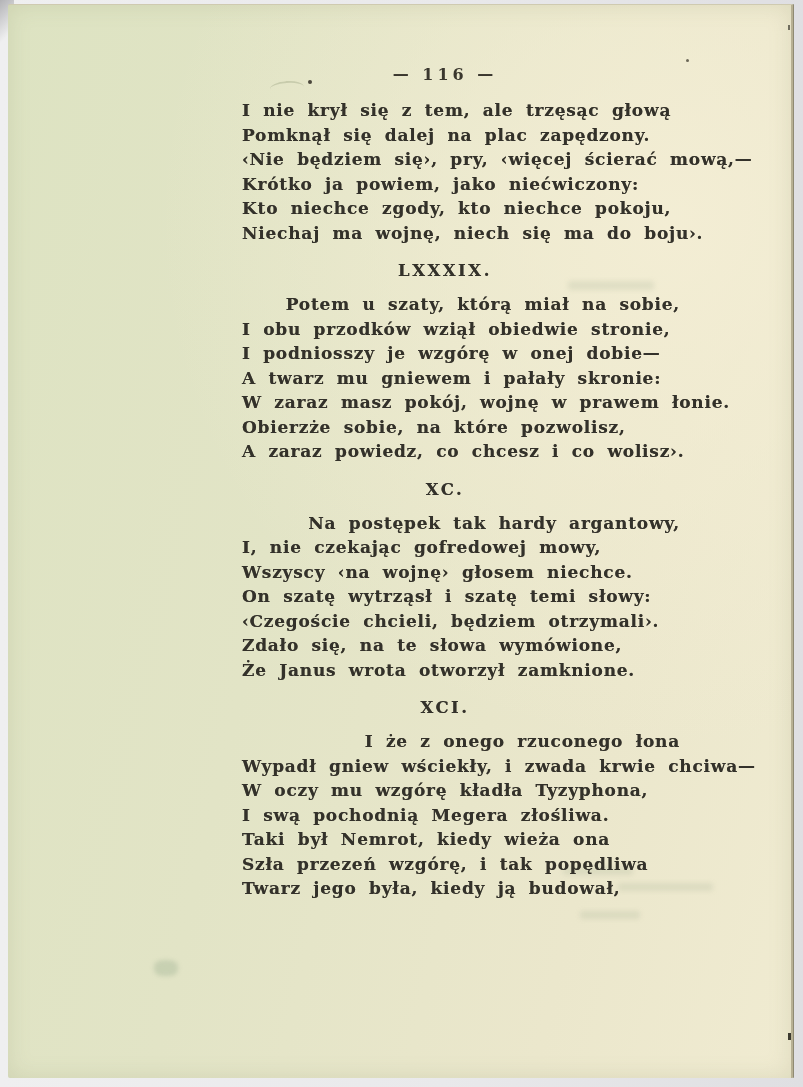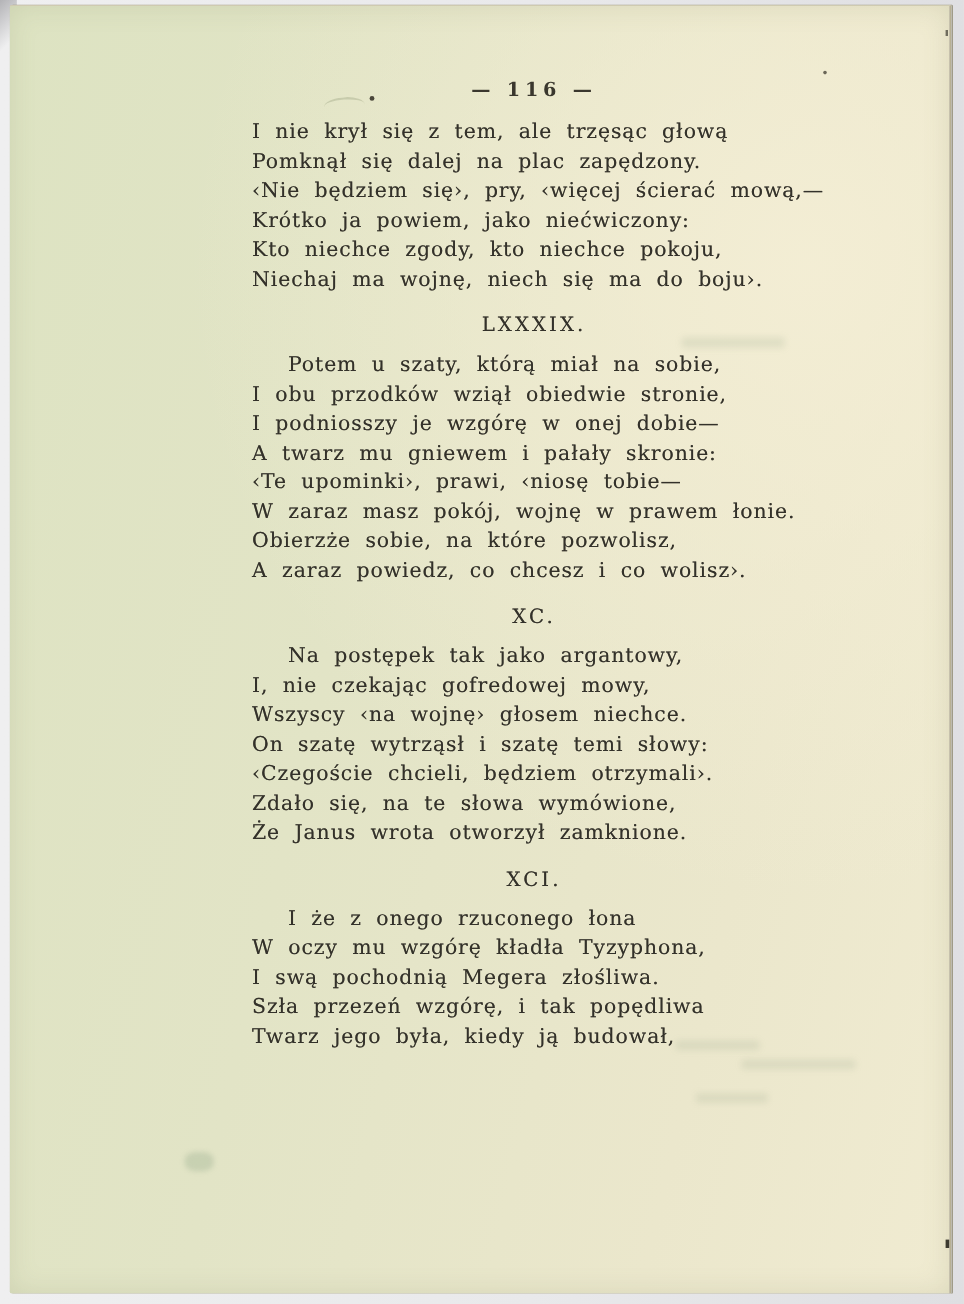--- a/index.html
+++ b/index.html
@@ -38,33 +38,34 @@
     letter-spacing: 4px;
     color: #3a372e;
     height: 21px;
     margin-bottom: 12px;
   }
 
   .stanza { margin: 0; }
   .line {
     font-size: 17px;
     line-height: 24.5px;
-    font-weight: 400;
+    font-weight: 700;
     letter-spacing: 0.045em;
     word-spacing: 0.34em;
     white-space: nowrap;
     color: #33312a;
     text-shadow: 0 0 0.5px rgba(45,42,32,0.55);
+    margin-left: 32px;
   }
-  .line.first { text-indent: 30px; }
+  .line.first { text-indent: 30px; text-align: right; }
 
   .stanza-number {
     text-align: center;
     font-size: 16.5px;
-    font-weight: 400;
+    font-weight: 700;
     letter-spacing: 2.5px;
     margin-top: 16px;
     margin-bottom: 11px;
     height: 20px;
     color: #33312a;
     text-shadow: 0 0 0.5px rgba(45,42,32,0.55);
   }
 
   
   .ink-dot {
@@ -146,41 +147,42 @@
         <div class="line">Kto niechce zgody, kto niechce pokoju,</div>
         <div class="line">Niechaj ma wojnę, niech się ma do boju›.</div>
       </div>
 
       <div class="stanza-number">LXXXIX.</div>
       <div class="stanza">
         <div class="line first">Potem u szaty, którą miał na sobie,</div>
         <div class="line">I obu przodków wziął obiedwie stronie,</div>
         <div class="line">I podniosszy je wzgórę w onej dobie—</div>
         <div class="line">A twarz mu gniewem i pałały skronie:</div>
-        <div class="line">‹Te upominki›, prawi, ‹niosę tobie—</div>
         <div class="line">W zaraz masz pokój, wojnę w prawem łonie.</div>
         <div class="line">Obierzże sobie, na które pozwolisz,</div>
         <div class="line">A zaraz powiedz, co chcesz i co wolisz›.</div>
       </div>
 
       <div class="stanza-number">XC.</div>
       <div class="stanza">
-        <div class="line first">Na postępek tak jako argantowy,</div>
+        <div class="line first">Na postępek tak hardy argantowy,</div>
         <div class="line">I, nie czekając gofredowej mowy,</div>
         <div class="line">Wszyscy ‹na wojnę› głosem niechce.</div>
         <div class="line">On szatę wytrząsł i szatę temi słowy:</div>
         <div class="line">‹Czegoście chcieli, będziem otrzymali›.</div>
         <div class="line">Zdało się, na te słowa wymówione,</div>
         <div class="line">Że Janus wrota otworzył zamknione.</div>
       </div>
 
       <div class="stanza-number">XCI.</div>
       <div class="stanza">
         <div class="line first">I że z onego rzuconego łona</div>
+        <div class="line">Wypadł gniew wściekły, i zwada krwie chciwa—</div>
         <div class="line">W oczy mu wzgórę kładła Tyzyphona,</div>
         <div class="line">I swą pochodnią Megera złośliwa.</div>
+        <div class="line">Taki był Nemrot, kiedy wieża ona</div>
         <div class="line">Szła przezeń wzgórę, i tak popędliwa</div>
         <div class="line">Twarz jego była, kiedy ją budował,</div>
       </div>
 
     </div>
   </div>
 </div>
 
 </body></html>

